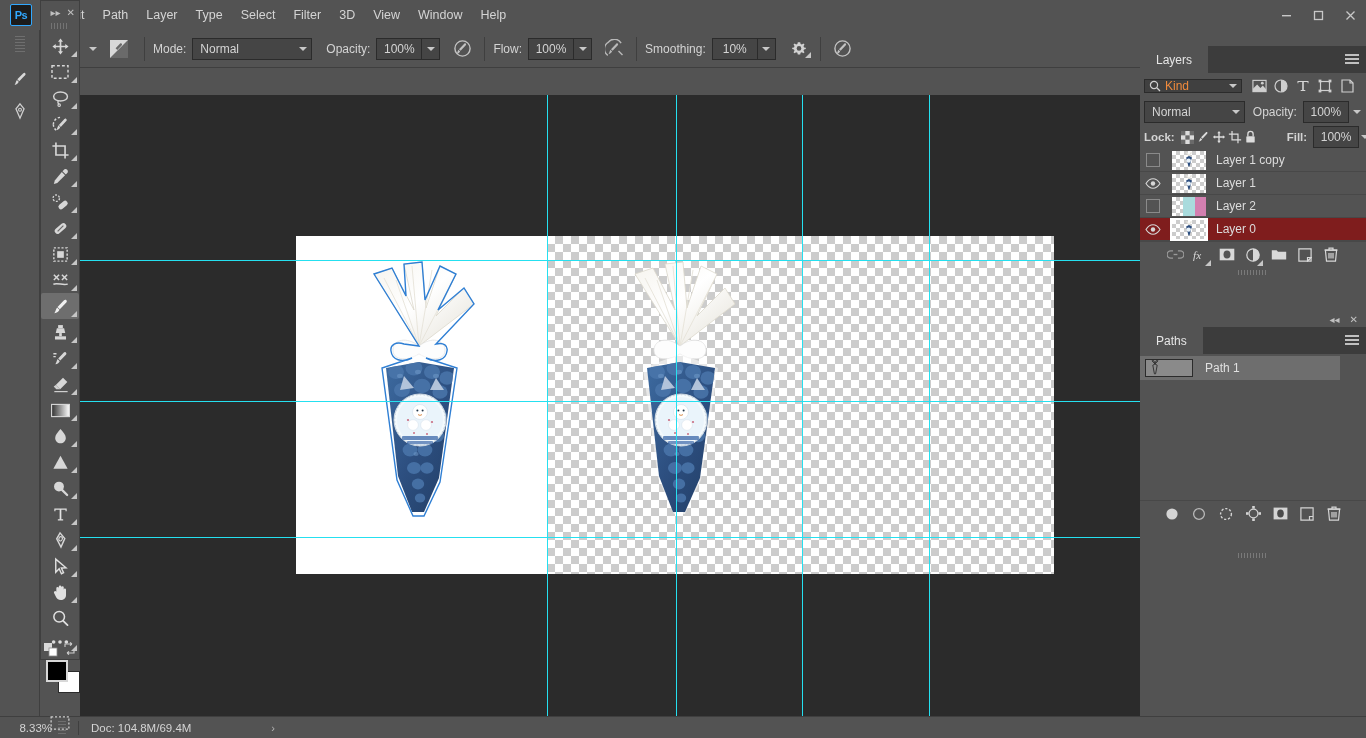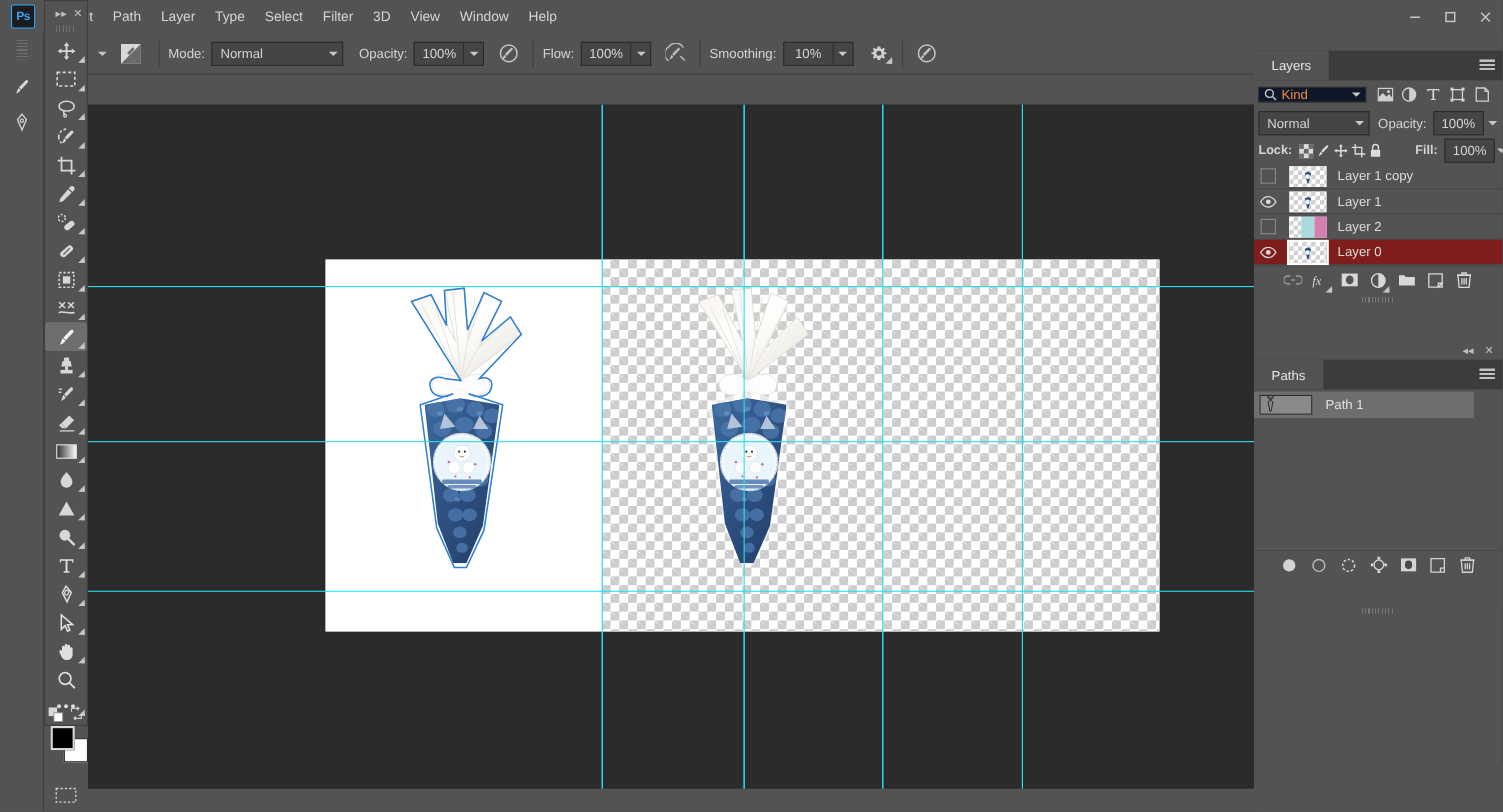--- a/index.html
+++ b/index.html
@@ -205,21 +205,21 @@
     position:absolute; right:7px; top:8px; width:14px; height:11px;
     background:repeating-linear-gradient(to bottom,#c0c0c0 0 2px,transparent 2px 4px);
   }
   .panel-body{ background:#535353; }
 
   .filter-row{
     height:26px; display:flex; align-items:center; gap:0px;
     padding:0 4px; background:#535353;
   }
   .kind-box{
-    width:98px; height:14px; background:#0f172a; border:1px solid #2b2b2b;
+    width:98px; height:14px; background:#404040; border:1px solid #2b2b2b;
     display:flex; align-items:center; padding:0 4px; gap:4px; margin-right:6px;
   }
   .kind-box .lbl{ font-size:12px; color:#f08a3c; }
   .f-ico{ width:22px;height:22px;display:flex;align-items:center;justify-content:center; }
 
   .blend-row{
     height:26px; display:flex; align-items:center; padding:0 4px; gap:4px;
   }
   .lock-row{
     height:24px; display:flex; align-items:center; padding:0 4px; gap:2px;
@@ -1148,14 +1148,21 @@
                 <path d="M1.4 3.2 L12.6 3.2 L11.5 14.2 L2.5 14.2 Z" fill="none" stroke="#d4d4d4" stroke-width="1.2"></path>
                 <path d="M0.6 3.2 L13.4 3.2 M5 3.2 L5 1.2 L9 1.2 L9 3.2 M5 6 L5 11.6 M7 6 L7 11.6 M9 6 L9 11.6" fill="none" stroke="#d4d4d4" stroke-width="1.2"></path>
               </svg>
           </div>
         </div>
       </div>
       <div class="dock-grip" style="position:absolute;left:98px;bottom:-6px;"></div>
     </div>
   </div>
 
+  <div class="statusbar">
+    <div class="zoomfield">8.33%</div>
+    <div class="status-left-grip"></div>
+    <div class="status-sep"></div>
+    <div class="docinfo">Doc: 104.8M/69.4M</div>
+    <div class="status-arrow">›</div>
+  </div>
 
 </div>
 
 </body></html>

